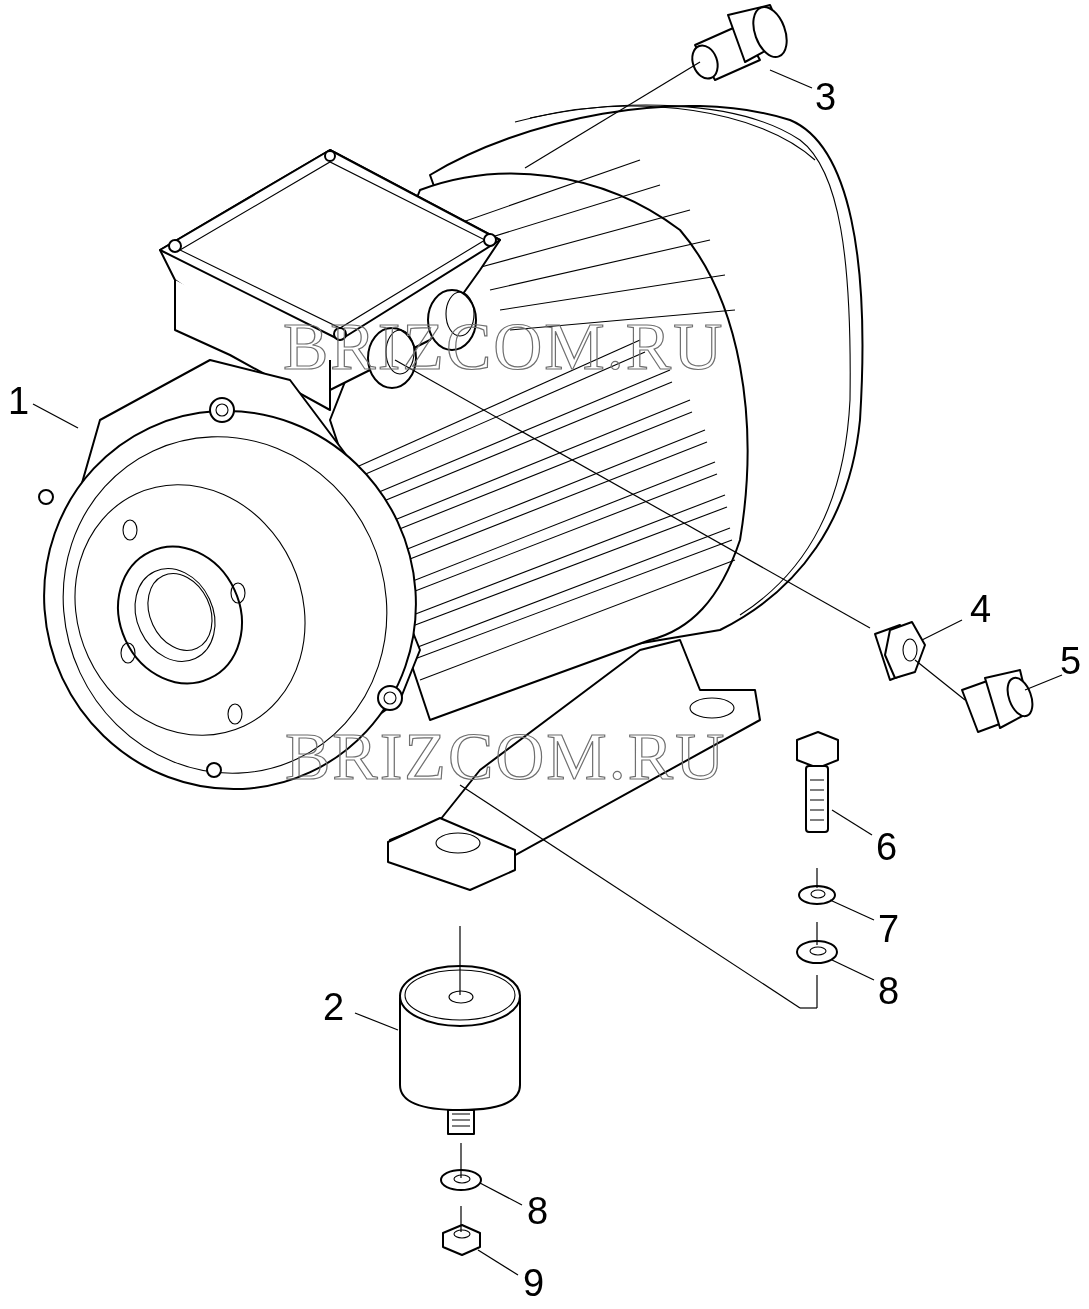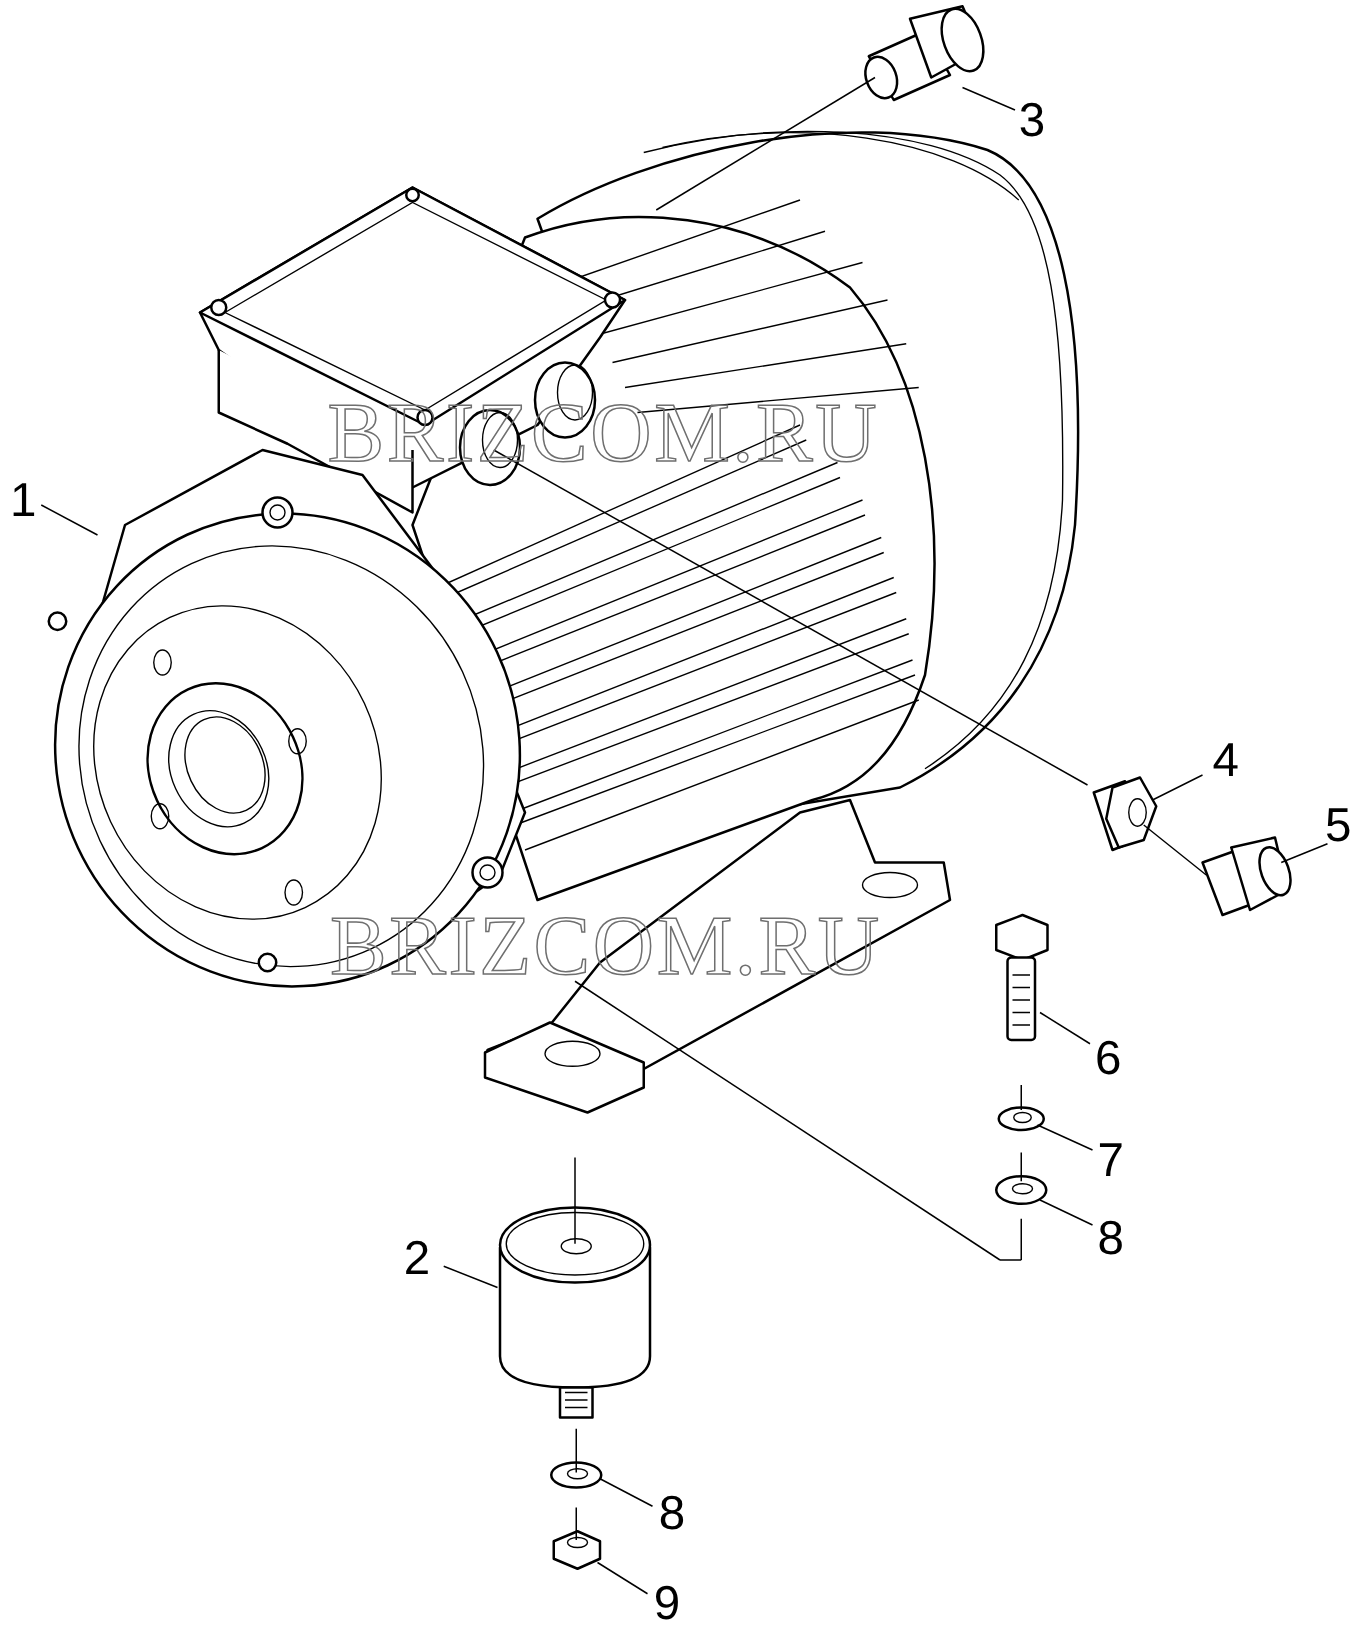--- a/index.html
+++ b/index.html
@@ -5,21 +5,21 @@
   html, body { margin: 0; padding: 0; background: #ffffff; }
   body { width: 1089px; height: 1309px; position: relative; overflow: hidden; font-family: "Liberation Sans", sans-serif; }
   #stage { position: absolute; left: 0; top: 0; width: 1089px; height: 1309px; }
   svg { position: absolute; left: 0; top: 0; }
   .ln { fill: none; stroke: #000; stroke-width: 2; stroke-linejoin: round; stroke-linecap: round; }
   .th { fill: none; stroke: #000; stroke-width: 1.1; }
   .fl { fill: #fff; stroke: #000; stroke-width: 2; stroke-linejoin: round; }
   .ld { fill: none; stroke: #000; stroke-width: 1.2; }
   .callout { position: absolute; font-size: 38px; color: #000; line-height: 1; font-family: "Liberation Sans", sans-serif; }
   .wm { position: absolute; font-family: "Liberation Serif", serif; font-size: 68px; color: transparent;
-        -webkit-text-stroke: 1.2px #6f6f6f; letter-spacing: 2px; line-height: 1; }
+        -webkit-text-stroke: 1.2px #6f6f6f; letter-spacing: 2px; line-height: 1; margin-left: 21px; }
 </style>
 </head>
 <body>
 
 <div id="stage">
 
 <svg width="1089" height="1309" viewBox="0 0 1089 1309">
 
   <g>
     <path class="fl" d="M430,175 C520,120 680,85 790,120 C850,145 870,260 860,420 C850,520 800,590 720,630 L600,650 Z"></path>

